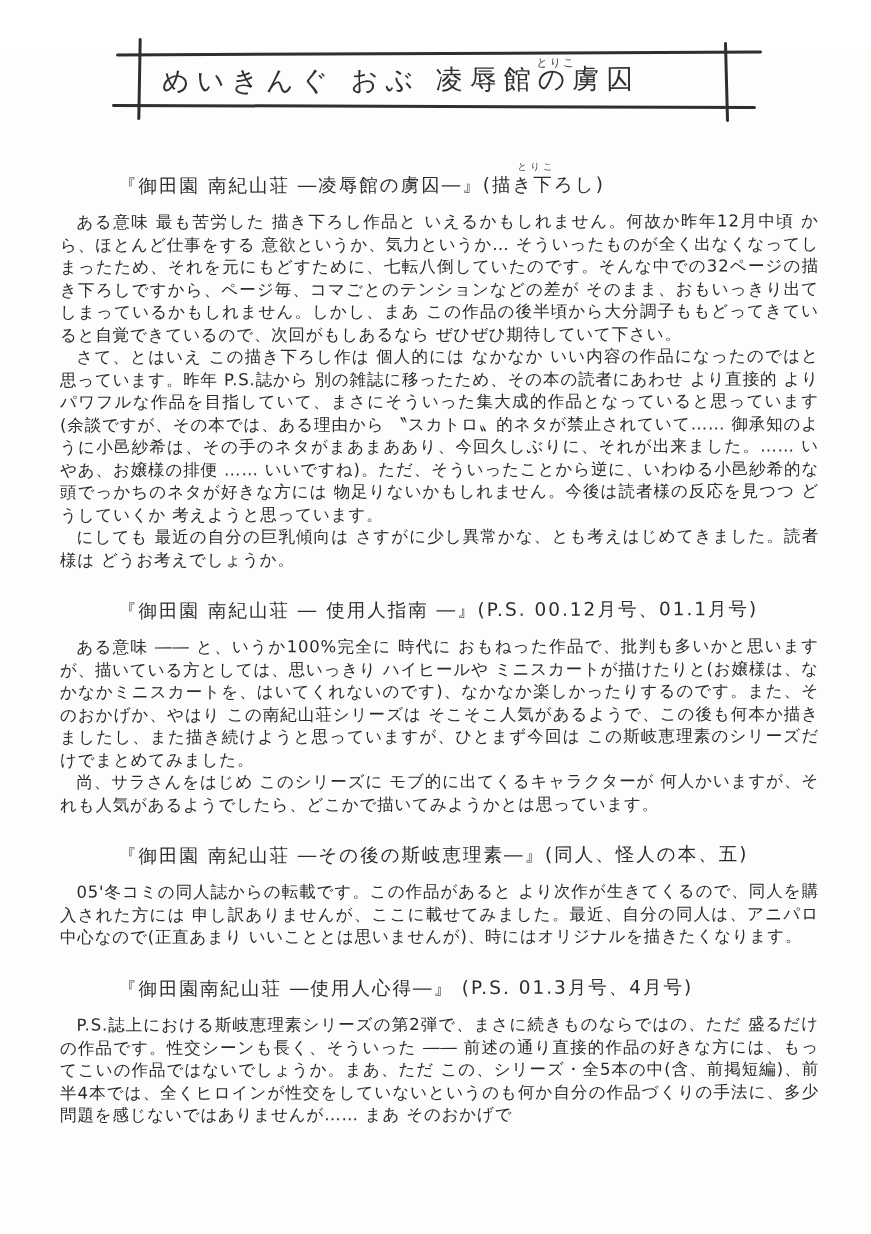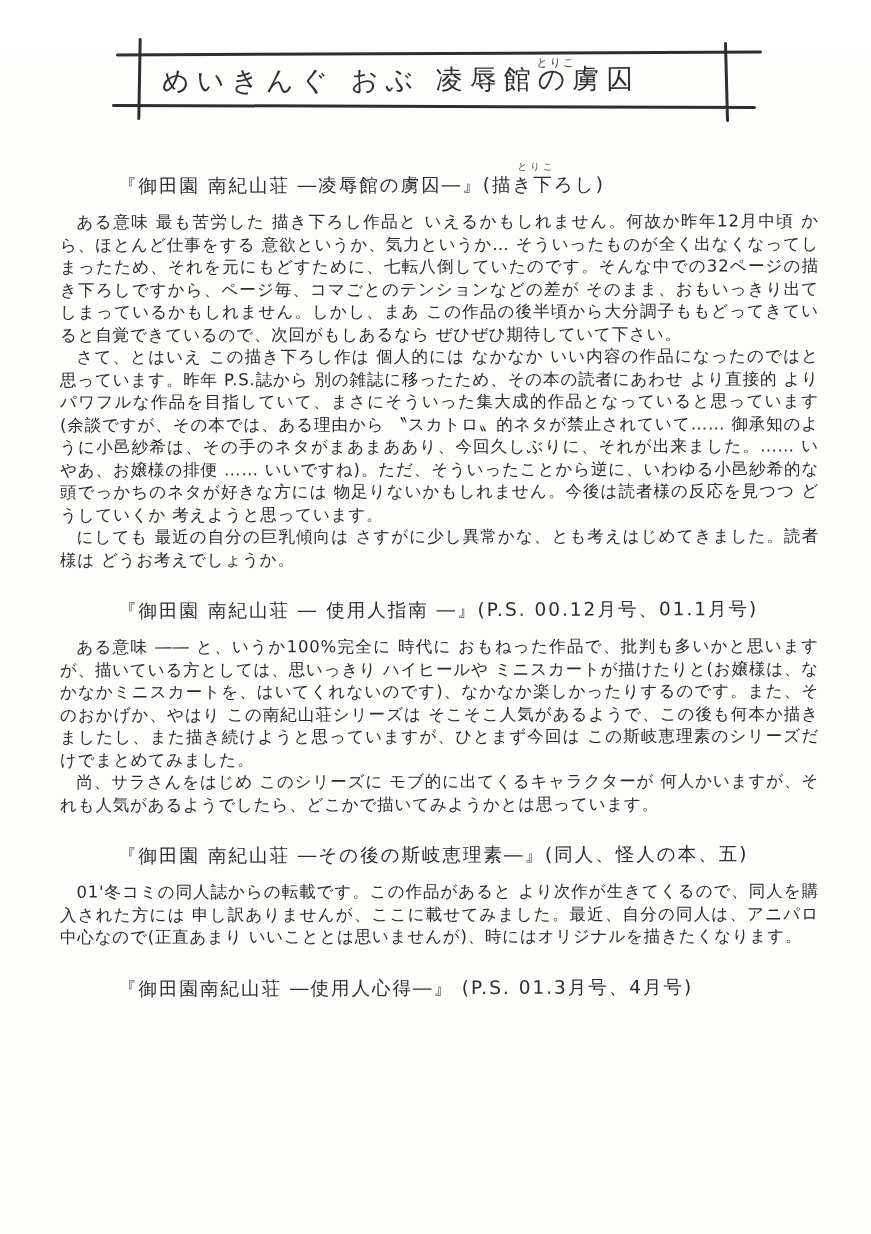--- a/index.html
+++ b/index.html
@@ -96,21 +96,22 @@
 
     <h2 class="heading">
       <span>『御田園 南紀山荘 ― 使用人指南 ―』(P.S. 00.12月号、01.1月号)</span>
     </h2>
     <p class="para">ある意味 ―― と、いうか100%完全に 時代に おもねった作品で、批判も多いかと思いますが、描いている方としては、思いっきり ハイヒールや ミニスカートが描けたりと(お嬢様は、なかなかミニスカートを、はいてくれないのです)、なかなか楽しかったりするのです。また、そのおかげか、やはり この南紀山荘シリーズは そこそこ人気があるようで、この後も何本か描きましたし、また描き続けようと思っていますが、ひとまず今回は この斯岐恵理素のシリーズだけでまとめてみました。</p>
     <p class="para">尚、サラさんをはじめ このシリーズに モブ的に出てくるキャラクターが 何人かいますが、それも人気があるようでしたら、どこかで描いてみようかとは思っています。</p>
 
     <h2 class="heading">
       <span>『御田園 南紀山荘 ―その後の斯岐恵理素―』(同人、怪人の本、五)</span>
     </h2>
-    <p class="para">01'冬コミの同人誌からの転載です。この作品があると より次作が生きてくるので、同人を購入された方には 申し訳ありませんが、ここに載せてみました。最近、自分の同人は、アニパロ中心なので(正直あまり いいこととは思いませんが)、時にはオリジナルを描きたくなります。</p>
+    <p class="para">05'冬コミの同人誌からの転載です。この作品があると より次作が生きてくるので、同人を購入された方には 申し訳ありませんが、ここに載せてみました。最近、自分の同人は、アニパロ中心なので(正直あまり いいこととは思いませんが)、時にはオリジナルを描きたくなります。</p>
 
     <h2 class="heading">
       <span>『御田園南紀山荘 ―使用人心得―』  (P.S. 01.3月号、4月号)</span>
     </h2>
+    <p class="para">P.S.誌上における斯岐恵理素シリーズの第2弾で、まさに続きものならではの、ただ 盛るだけの作品です。性交シーンも長く、そういった ―― 前述の通り直接的作品の好きな方には、もってこいの作品ではないでしょうか。まあ、ただ この、シリーズ・全5本の中(含、前掲短編)、前半4本では、全くヒロインが性交をしていないというのも何か自分の作品づくりの手法に、多少問題を感じないではありませんが…… まあ そのおかげで</p>
 
   </div>
 
 </div>
 
 </body></html>

